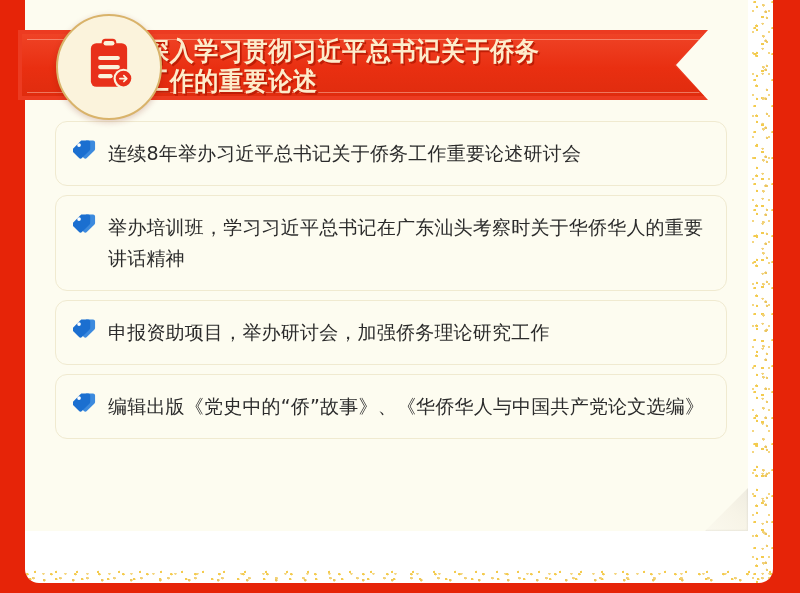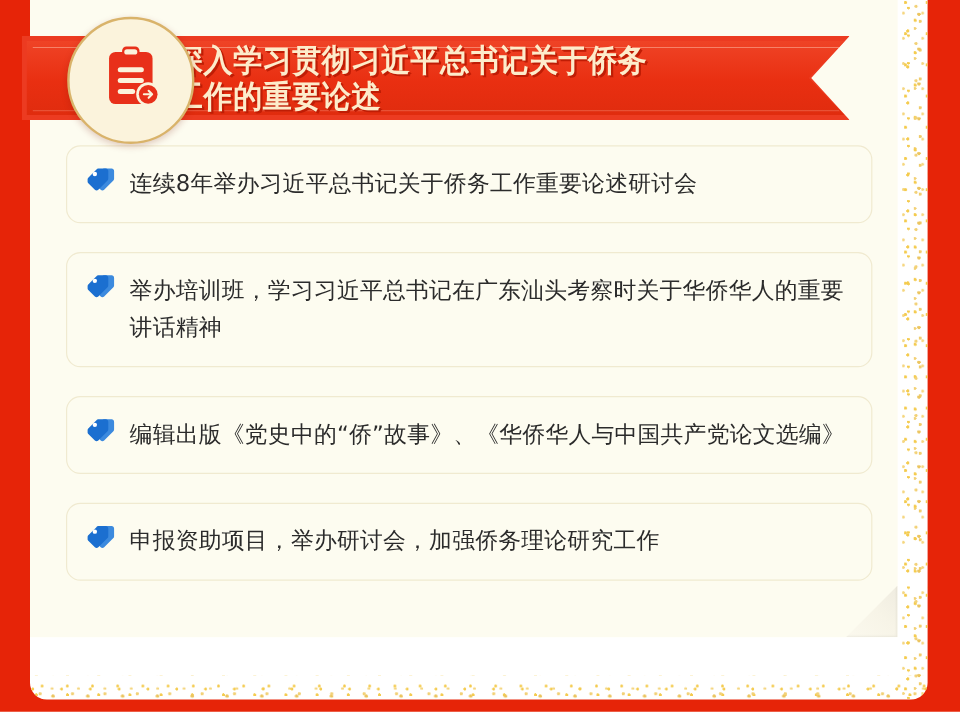--- a/index.html
+++ b/index.html
@@ -180,21 +180,21 @@
     position: absolute;
     left: 55px;
     top: 121px;
     width: 672px;
   }
   .item {
     position: relative;
     background: #fdfcf0;
     border: 1px solid #f0ead0;
     border-radius: 12px;
-    margin-bottom: 24px;
+    margin-bottom: 9px;
     padding: 16px 18px 16px 52px;
     box-sizing: border-box;
     min-height: 59px;
     display: flex;
     align-items: center;
   }
   .item-icon {
     position: absolute;
     left: 17px;
     top: 17px;
@@ -277,29 +277,29 @@
     </div>
 
     <div class="item">
       <span class="item-icon">
         <svg width="26" height="22" viewBox="0 0 28 24" aria-hidden="true">
           <path d="M14.5 1.5h7.2c1.2 0 2.2 1 2.2 2.2v7.2c0 .6-.24 1.15-.65 1.56l-8.4 8.4c-.86.86-2.26.86-3.12 0l-6.9-6.9c-.86-.86-.86-2.26 0-3.12l8.1-8.1c.41-.41.97-1.24 1.57-1.24z" fill="#3c8ade"></path>
           <path d="M9.2 1.5h7.2c1.2 0 2.2 1 2.2 2.2v7.2c0 .6-.24 1.15-.65 1.56l-8.4 8.4c-.86.86-2.26.86-3.12 0l-6.9-6.9c-.86-.86-.86-2.26 0-3.12l8.1-8.1c.41-.41.97-1.24 1.57-1.24z" fill="#1b6fd0"></path>
           <circle cx="6.4" cy="6.6" r="2" fill="#ffffff"></circle>
         </svg>
       </span>
-      <span class="item-text">编辑出版《党史中的“侨”故事》、《华侨华人与中国共产党论文选编》</span>
+      <span class="item-text">申报资助项目，举办研讨会，加强侨务理论研究工作</span>
     </div>
 
     <div class="item">
       <span class="item-icon">
         <svg width="26" height="22" viewBox="0 0 28 24" aria-hidden="true">
           <path d="M14.5 1.5h7.2c1.2 0 2.2 1 2.2 2.2v7.2c0 .6-.24 1.15-.65 1.56l-8.4 8.4c-.86.86-2.26.86-3.12 0l-6.9-6.9c-.86-.86-.86-2.26 0-3.12l8.1-8.1c.41-.41.97-1.24 1.57-1.24z" fill="#3c8ade"></path>
           <path d="M9.2 1.5h7.2c1.2 0 2.2 1 2.2 2.2v7.2c0 .6-.24 1.15-.65 1.56l-8.4 8.4c-.86.86-2.26.86-3.12 0l-6.9-6.9c-.86-.86-.86-2.26 0-3.12l8.1-8.1c.41-.41.97-1.24 1.57-1.24z" fill="#1b6fd0"></path>
           <circle cx="6.4" cy="6.6" r="2" fill="#ffffff"></circle>
         </svg>
       </span>
-      <span class="item-text">申报资助项目，举办研讨会，加强侨务理论研究工作</span>
+      <span class="item-text">编辑出版《党史中的“侨”故事》、《华侨华人与中国共产党论文选编》</span>
     </div>
 
   </div>
 
 </div>
 
 </body></html>

